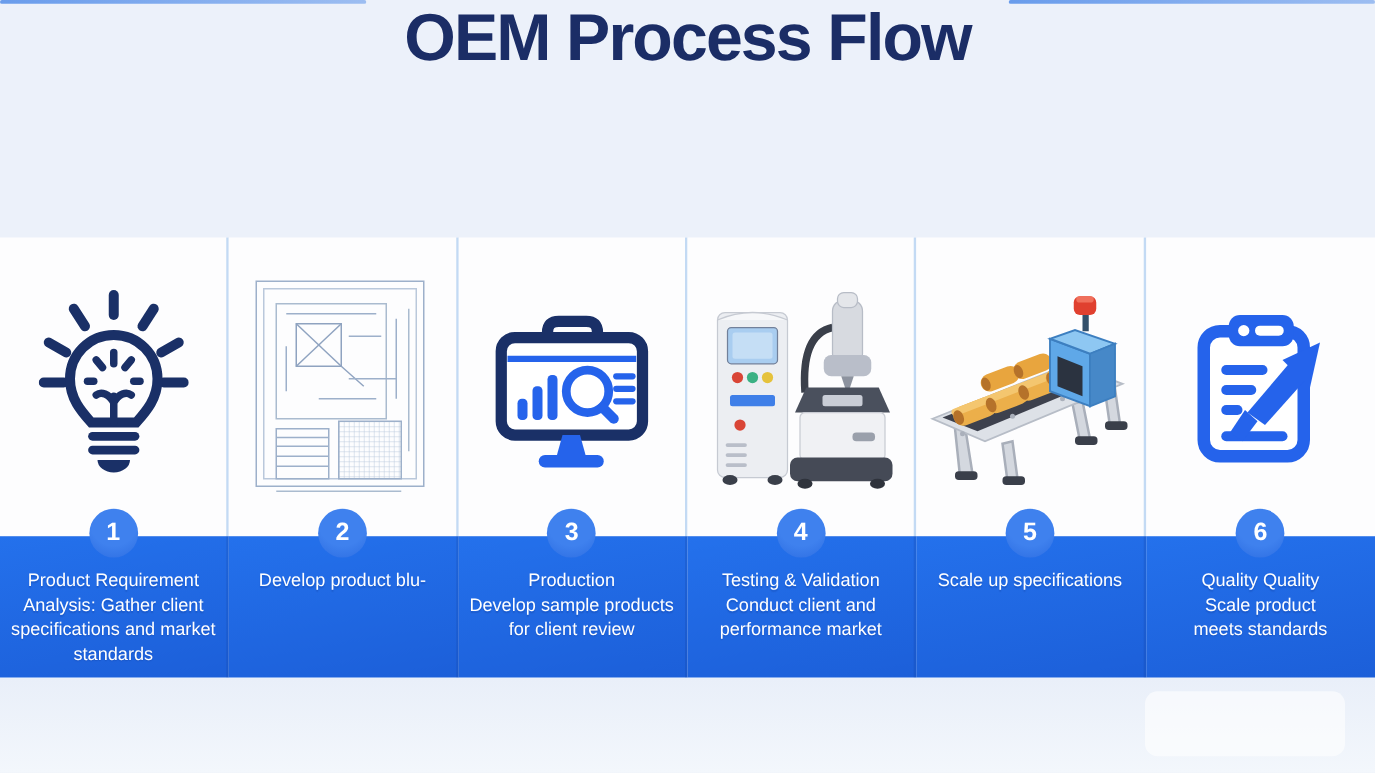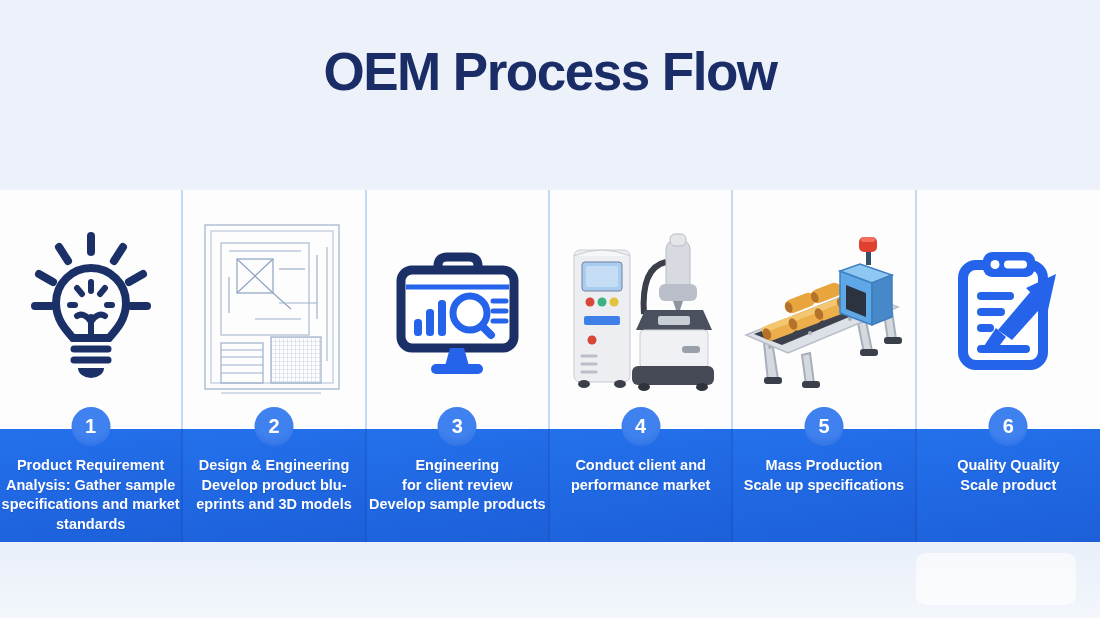--- a/index.html
+++ b/index.html
@@ -13,35 +13,35 @@
     --background:#ecf1fa;
     --card-white:#fdfdfe;
     --footer:#edf2fa;
   }
   *{margin:0;padding:0;box-sizing:border-box;}
   html,body{width:1100px;height:618px;}
   body{font-family:"Liberation Sans",sans-serif;}
   .stage{position:relative;width:1100px;height:618px;background:var(--background);overflow:hidden;}
 
   
-  .header{position:absolute;top:0;left:0;right:0;height:142px;display:flex;align-items:center;flex-direction:column;}
+  .header{position:absolute;top:0;left:0;right:0;height:142px;display:flex;}
   .hline{flex:1;height:3px;background:linear-gradient(90deg,rgba(91,147,234,.9),rgba(91,147,234,.55));border-radius:2px;}
   .title{margin:0 30px;font-size:53px;font-weight:800;color:var(--navy);letter-spacing:-1.5px;white-space:nowrap;}
 
   
   .columns{position:absolute;top:190px;left:0;right:0;height:352px;display:flex;}
   .col{flex:1;display:flex;flex-direction:column;min-width:0;}
   .icon-area{height:239px;background:var(--card-white);display:flex;align-items:center;justify-content:center;border-right:2px solid #c3daf4;}
   .col:last-child .icon-area{border-right:none;}
   .band{flex:1;background:linear-gradient(170deg,var(--band-blue),var(--band-blue-dark));position:relative;padding-top:27px;text-align:center;border-right:2px solid rgba(10,40,120,.18);}
   .col:last-child .band{border-right:none;}
   .num{position:absolute;top:-22px;left:50%;transform:translateX(-50%);width:39px;height:39px;border-radius:50%;
        background:radial-gradient(circle at 50% 28%,var(--circle-blue) 55%,var(--circle-blue-dark));
        color:#fff;font-size:20px;font-weight:700;display:flex;align-items:center;justify-content:center;}
-  .band-text{color:#fff;font-size:14.5px;font-weight:700;line-height:19.5px;text-shadow:0 1px 1px rgba(0,20,90,.18);}
+  .band-text{color:#fff;font-size:14.5px;font-weight:400;line-height:19.5px;text-shadow:0 1px 1px rgba(0,20,90,.18);}
 
   
   .footer{position:absolute;top:543px;left:0;right:0;bottom:0;background:linear-gradient(180deg,#e9eff9,#f3f7fc);}
   .watermark{position:absolute;right:24px;top:10px;width:160px;height:52px;background:rgba(255,255,255,.6);border-radius:10px;}
   .icon-area svg{display:block;}
 </style>
 </head>
 <body>
 
 <div class="stage">
@@ -78,21 +78,21 @@
       <line x1="43" y1="119" x2="77" y2="119"></line>
       <line x1="43" y1="130" x2="77" y2="130"></line>
     </g>
     <path d="M47 138 a13 10 0 0 0 26 0 z" fill="#1a3067"></path>
   </svg>
         </div>
     <div class="band">
       <div class="num">1</div>
       <div class="band-text">
             <div>Product Requirement</div>
-            <div>Analysis: Gather sample</div>
+            <div>Analysis: Gather client</div>
             <div>specifications and market</div>
             <div>standards</div>
           </div>
     </div>
   </div>
 
   <div class="col">
     <div class="icon-area">
           <svg width="150" height="186" viewBox="0 0 150 186">
     <defs>
@@ -123,23 +123,21 @@
       <line x1="22" y1="148" x2="64" y2="148"></line>
       <line x1="22" y1="156" x2="64" y2="156"></line>
       <rect x="72" y="120" width="50" height="46" fill="url(#bp-grid)" stroke="#9db0ca"></rect>
       <line x1="22" y1="176" x2="122" y2="176" stroke="#aabbcf"></line>
     </g>
   </svg>
         </div>
     <div class="band">
       <div class="num">2</div>
       <div class="band-text">
-            <div>Design &amp; Engineering</div>
             <div>Develop product blu-</div>
-            <div>eprints and 3D models</div>
           </div>
     </div>
   </div>
 
   <div class="col">
     <div class="icon-area">
           <svg width="130" height="130" viewBox="0 0 130 130">
     <path d="M46 26 v-5 q0 -9 9 -9 h22 q9 0 9 9 v5" fill="none" stroke="#1a3067" stroke-width="9"></path>
     <rect x="9" y="25" width="113" height="78" rx="11" fill="#ffffff" stroke="#1a3067" stroke-width="9"></rect>
     <line x1="14" y1="42" x2="117" y2="42" stroke="#2563eb" stroke-width="5"></line>
@@ -155,23 +153,23 @@
       <line x1="101" y1="66" x2="114" y2="66"></line>
       <line x1="101" y1="76" x2="114" y2="76"></line>
     </g>
     <polygon points="58,103 72,103 77,121 53,121" fill="#2563eb"></polygon>
     <rect x="39" y="119" width="52" height="10" rx="5" fill="#2563eb"></rect>
   </svg>
         </div>
     <div class="band">
       <div class="num">3</div>
       <div class="band-text">
-            <div>Engineering</div>
+            <div>Production</div>
+            <div>Develop sample products</div>
             <div>for client review</div>
-            <div>Develop sample products</div>
           </div>
     </div>
   </div>
 
   <div class="col">
     <div class="icon-area">
           <svg width="158" height="172" viewBox="0 0 158 172">
     <g>
       <rect x="12" y="26" width="56" height="132" rx="6" fill="#eceef2" stroke="#c6cad2"></rect>
       <path d="M12 32 q28 -12 56 0" fill="#f6f7f9" stroke="#c6cad2"></path>
@@ -202,20 +200,21 @@
       <rect x="120" y="122" width="18" height="7" rx="3" fill="#9aa0ab"></rect>
       <rect x="70" y="142" width="82" height="19" rx="6" fill="#454a56"></rect>
       <ellipse cx="82" cy="163" rx="6" ry="4" fill="#2f333c"></ellipse>
       <ellipse cx="140" cy="163" rx="6" ry="4" fill="#2f333c"></ellipse>
     </g>
   </svg>
         </div>
     <div class="band">
       <div class="num">4</div>
       <div class="band-text">
+            <div>Testing &amp; Validation</div>
             <div>Conduct client and</div>
             <div>performance market</div>
           </div>
     </div>
   </div>
 
   <div class="col">
     <div class="icon-area">
           <svg width="168" height="158" viewBox="0 0 168 158">
     <g stroke="#a9afba" stroke-width="2" fill="#d4d8df">
@@ -268,21 +267,20 @@
     <rect x="121" y="6" width="14" height="5" rx="2.5" fill="#f0705c"></rect>
     <polygon points="100,40 100,82 132,94 132,52" fill="#5fa8e8" stroke="#3d7fc0" stroke-width="1.5"></polygon>
     <polygon points="100,40 132,52 152,44 120,33" fill="#8ec7f2" stroke="#3d7fc0" stroke-width="1.5"></polygon>
     <polygon points="132,52 152,44 152,86 132,94" fill="#4688c8" stroke="#3d7fc0" stroke-width="1.5"></polygon>
     <polygon points="106,54 106,78 126,86 126,62" fill="#2b3340"></polygon>
   </svg>
         </div>
     <div class="band">
       <div class="num">5</div>
       <div class="band-text">
-            <div>Mass Production</div>
             <div>Scale up specifications</div>
           </div>
     </div>
   </div>
 
   <div class="col">
     <div class="icon-area">
           <svg width="112" height="124" viewBox="0 0 112 124">
     <rect x="11" y="17" width="80" height="100" rx="13" fill="#ffffff" stroke="#2563eb" stroke-width="10"></rect>
     <rect x="31" y="4" width="52" height="25" rx="9" fill="#2563eb"></rect>
@@ -299,20 +297,21 @@
       <polygon points="46,82 80,42 94,54 60,92"></polygon>
       <polygon points="74,40 104,26 96,62"></polygon>
     </g>
   </svg>
         </div>
     <div class="band">
       <div class="num">6</div>
       <div class="band-text">
             <div>Quality Quality</div>
             <div>Scale product</div>
+            <div>meets standards</div>
           </div>
     </div>
   </div>
 </div>
 
   <div class="footer">
     <div class="watermark"></div>
   </div>
 </div>
 

